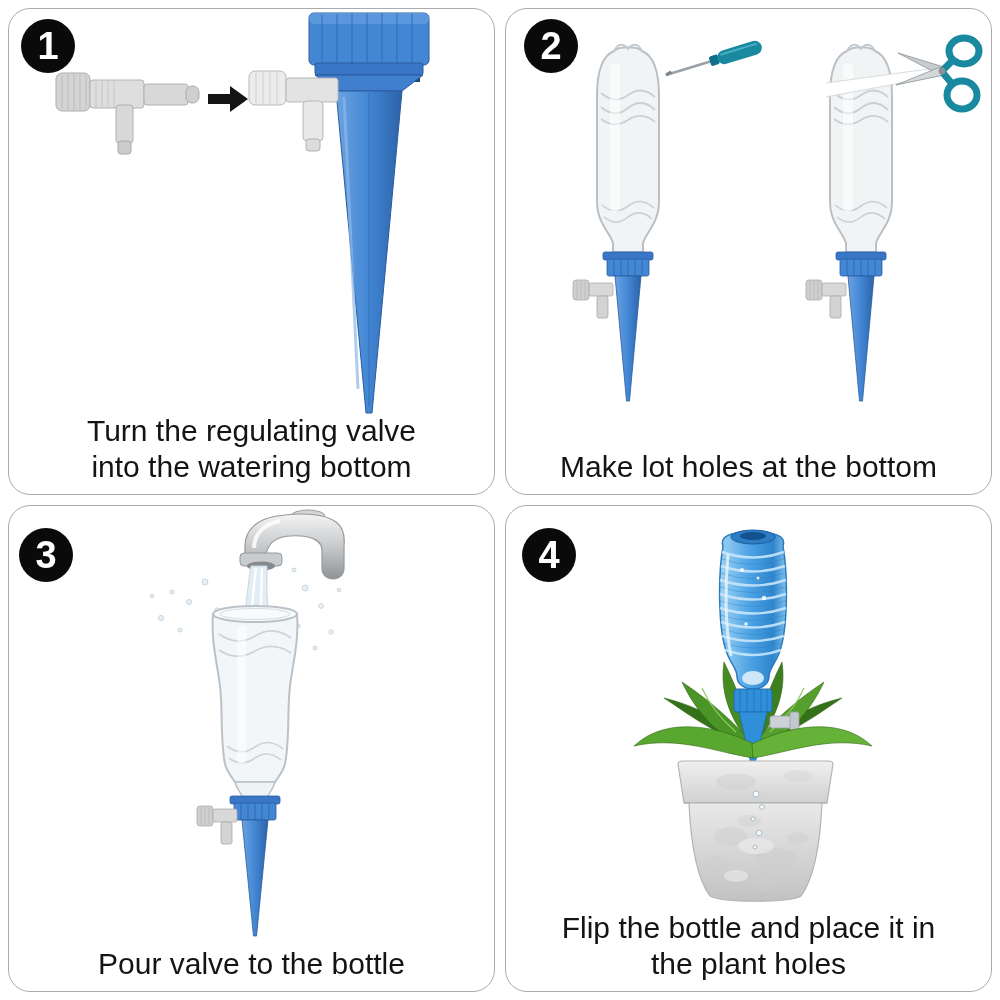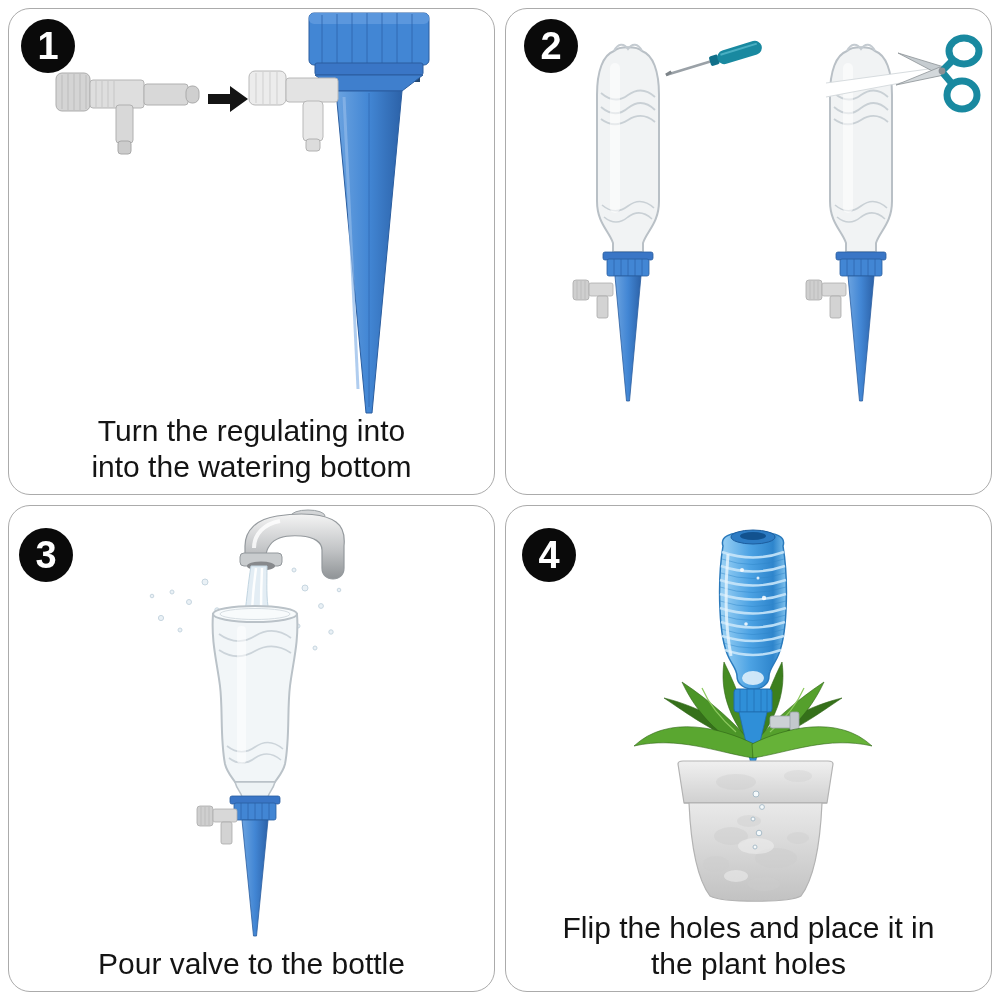--- a/index.html
+++ b/index.html
@@ -63,21 +63,21 @@
       </g>
       <g>
         <rect x="240" y="62" width="37" height="34" rx="6" fill="#ececec" stroke="#b8b8b8"></rect>
         <path d="M247 64v30 M254 63v32 M261 63v32 M268 63v32" stroke="#cfcfcf" fill="none"></path>
         <rect x="277" y="69" width="52" height="24" rx="3" fill="#e3e3e3" stroke="#b8b8b8"></rect>
         <rect x="294" y="92" width="20" height="40" rx="4" fill="#e8e8e8" stroke="#b8b8b8"></rect>
         <rect x="297" y="130" width="14" height="12" rx="3" fill="#dcdcdc" stroke="#b2b2b2"></rect>
       </g>
     </svg>
     <div class="caption">
-      <div>Turn the regulating into</div>
+      <div>Turn the regulating valve</div>
       <div>into the watering bottom</div>
     </div>
   </section>
 
   <section class="panel p2">
     <div class="badge" style="left:18px;top:10px">
       <span>2</span>
     </div>
     <svg class="illus" viewBox="0 0 485 485" aria-hidden="true">
       <defs>
@@ -122,20 +122,21 @@
       <g>
         <polygon points="392,44 438,58 434,66" fill="#c6ccd0" stroke="#8d9397" stroke-width="0.8"></polygon>
         <polygon points="390,76 438,66 434,58" fill="#d3d8db" stroke="#8d9397" stroke-width="0.8"></polygon>
         <path d="M437 61 L449 49 M437 64 L448 77" class="s-teal" stroke-width="7" fill="none"></path>
         <circle cx="436" cy="62" r="3.4" fill="#8b9196"></circle>
         <ellipse cx="458" cy="42" rx="15" ry="13" fill="none" class="s-teal" stroke-width="7"></ellipse>
         <ellipse cx="456" cy="86" rx="15" ry="14" fill="none" class="s-teal" stroke-width="7"></ellipse>
       </g>
     </svg>
     <div class="caption">
+      <div>Make lot holes at the bottom</div>
     </div>
   </section>
 
   <section class="panel p3">
     <div class="badge" style="left:10px;top:22px">
       <span>3</span>
     </div>
     <svg class="illus" viewBox="0 0 485 485" aria-hidden="true">
       <defs>
         <linearGradient id="coneG3" x1="0" y1="0" x2="1" y2="0">
@@ -277,18 +278,18 @@
       </g>
       <g fill="#f5fafc" stroke="#a9bcc8" stroke-width="1">
         <circle cx="250" cy="288" r="3"></circle>
           <circle cx="256" cy="301" r="2.4"></circle>
           <circle cx="247" cy="313" r="2"></circle>
         <circle cx="253" cy="327" r="2.8"></circle>
           <circle cx="249" cy="341" r="2"></circle>
       </g>
     </svg>
     <div class="caption">
-      <div>Flip the holes and place it in</div>
+      <div>Flip the bottle and place it in</div>
       <div>the plant holes</div>
     </div>
   </section>
 
 </div>
 
 </body></html>

